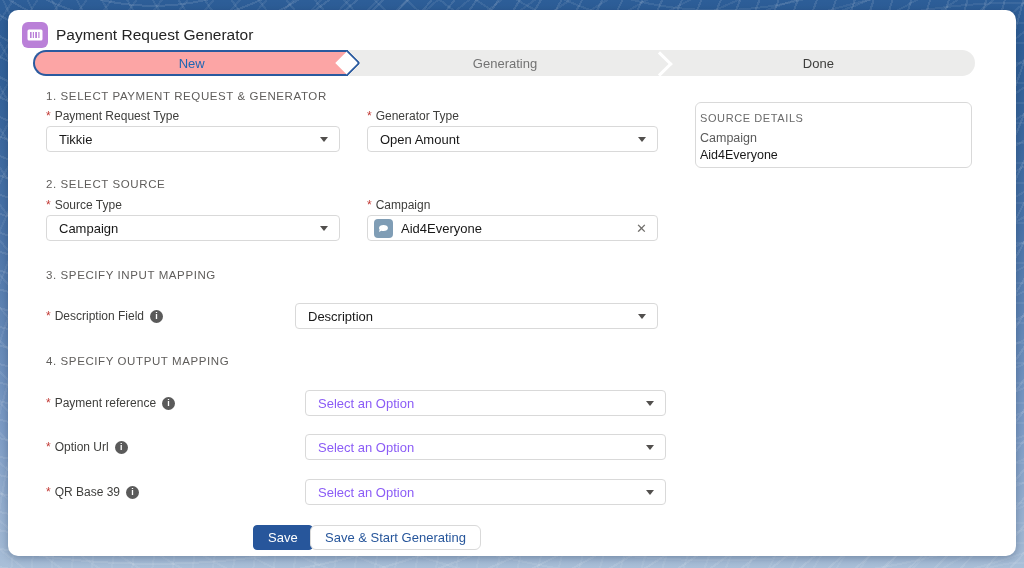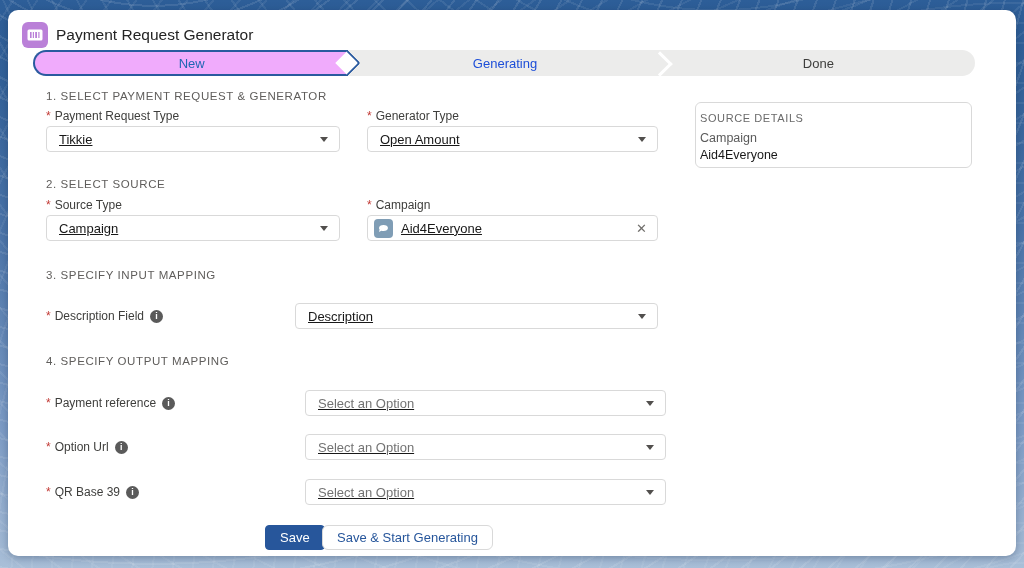--- a/index.html
+++ b/index.html
@@ -29,47 +29,47 @@
   .app-icon {
     position:absolute; left:14px; top:12px; width:26px; height:26px;
     background:#BA80D8; border-radius:6px; display:flex; align-items:center; justify-content:center;
   }
   .page-title { position:absolute; left:48px; top:16px; font-size:15.5px; font-weight:400; color:#242424; }
 
   
   .path { position:absolute; left:25px; top:40px; width:942px; height:26px; display:flex; }
   .seg { flex:1; position:relative; display:flex; align-items:center; justify-content:center; font-size:13px; cursor:pointer; }
   .seg-new {
-    background:#f0abfc; border:2px solid #2a5a9f; border-right:0;
+    background:#fca5a5; border:2px solid #2a5a9f; border-right:0;
     border-radius:14px 0 0 14px; color:#1e66b4; z-index:2;
   }
   .seg-new::after {
     content:""; position:absolute; right:-9px; top:2px; width:16px; height:16px;
     transform:rotate(45deg); background:#fff;
     border-top:2px solid #2a5a9f; border-right:2px solid #2a5a9f; border-radius:0 3px 0 0;
   }
-  .seg-mid { background:#ececeb; color:#1d4ed8; }
+  .seg-mid { background:#ececeb; color:#737373; }
   .seg-mid::after {
     content:""; position:absolute; right:-7px; top:5px; width:15px; height:15px;
     transform:rotate(45deg);
     border-top:3px solid #fff; border-right:3px solid #fff; z-index:1;
   }
   .seg-done { background:#ececeb; color:#3e3e3c; border-radius:0 14px 14px 0;text-align:center; }
 
   
   .sec-h { position:absolute; font-size:11.5px; letter-spacing:.6px; color:#5f5d5b; text-transform:uppercase; }
   .lbl { position:absolute; font-size:12px; color:#3e3e3c; display:flex; align-items:center; gap:3px; white-space:nowrap; }
   .req { color:#c23934; font-size:12px; margin-right:1px; }
   .combo {
     position:absolute; height:26px; background:#fff;
     border:1px solid #d9d9d9; border-radius:4px;
     display:flex; align-items:center; padding:0 28px 0 12px;
-    font-size:13px; color:#181818; cursor:pointer;text-decoration:underline;
-  }
-  .combo .ph { color:#737373; }
+    font-size:13px; color:#181818; cursor:pointer;
+  }
+  .combo .ph { color:#8b5cf6; }
   .caret {
     position:absolute; right:11px; top:50%; margin-top:-2px;
     width:0; height:0; border-left:4.5px solid transparent; border-right:4.5px solid transparent;
     border-top:5px solid #514f4d;
   }
   .lookup { padding-left:6px; gap:8px; }
   .camp-icon {
     width:19px; height:19px; border-radius:4px; background:#7f9db5;
     display:flex; align-items:center; justify-content:center; flex:0 0 auto;
   }
@@ -92,21 +92,21 @@
   }
   .src-heading { font-size:11px; letter-spacing:.6px; color:#6a6a6a; text-transform:uppercase; margin-bottom:6px; }
   .src-type { font-size:12.5px; color:#5b5b5b; line-height:1.35; }
   .src-name { font-size:12.5px; color:#181818; line-height:1.35; }
 
   
   .btn {
     position:absolute; top:515px; height:25px; border-radius:4px;
     font-family:"Liberation Sans", sans-serif; font-size:13px;
     display:inline-flex; align-items:center; justify-content:center;
-    padding:0 14px; cursor:pointer; border:1px solid transparent;margin-left:12px;
+    padding:0 14px; cursor:pointer; border:1px solid transparent;
   }
   .btn-brand { left:245px; background:#27569b; border-color:#27569b; color:#fff; }
   .btn-neutral { left:302px; background:#fff; border-color:#d9d9d9; color:#27569b;border-radius:6px; }
 </style>
 </head>
 <body>
 
 <div class="card">
 
   <div class="hdr">

